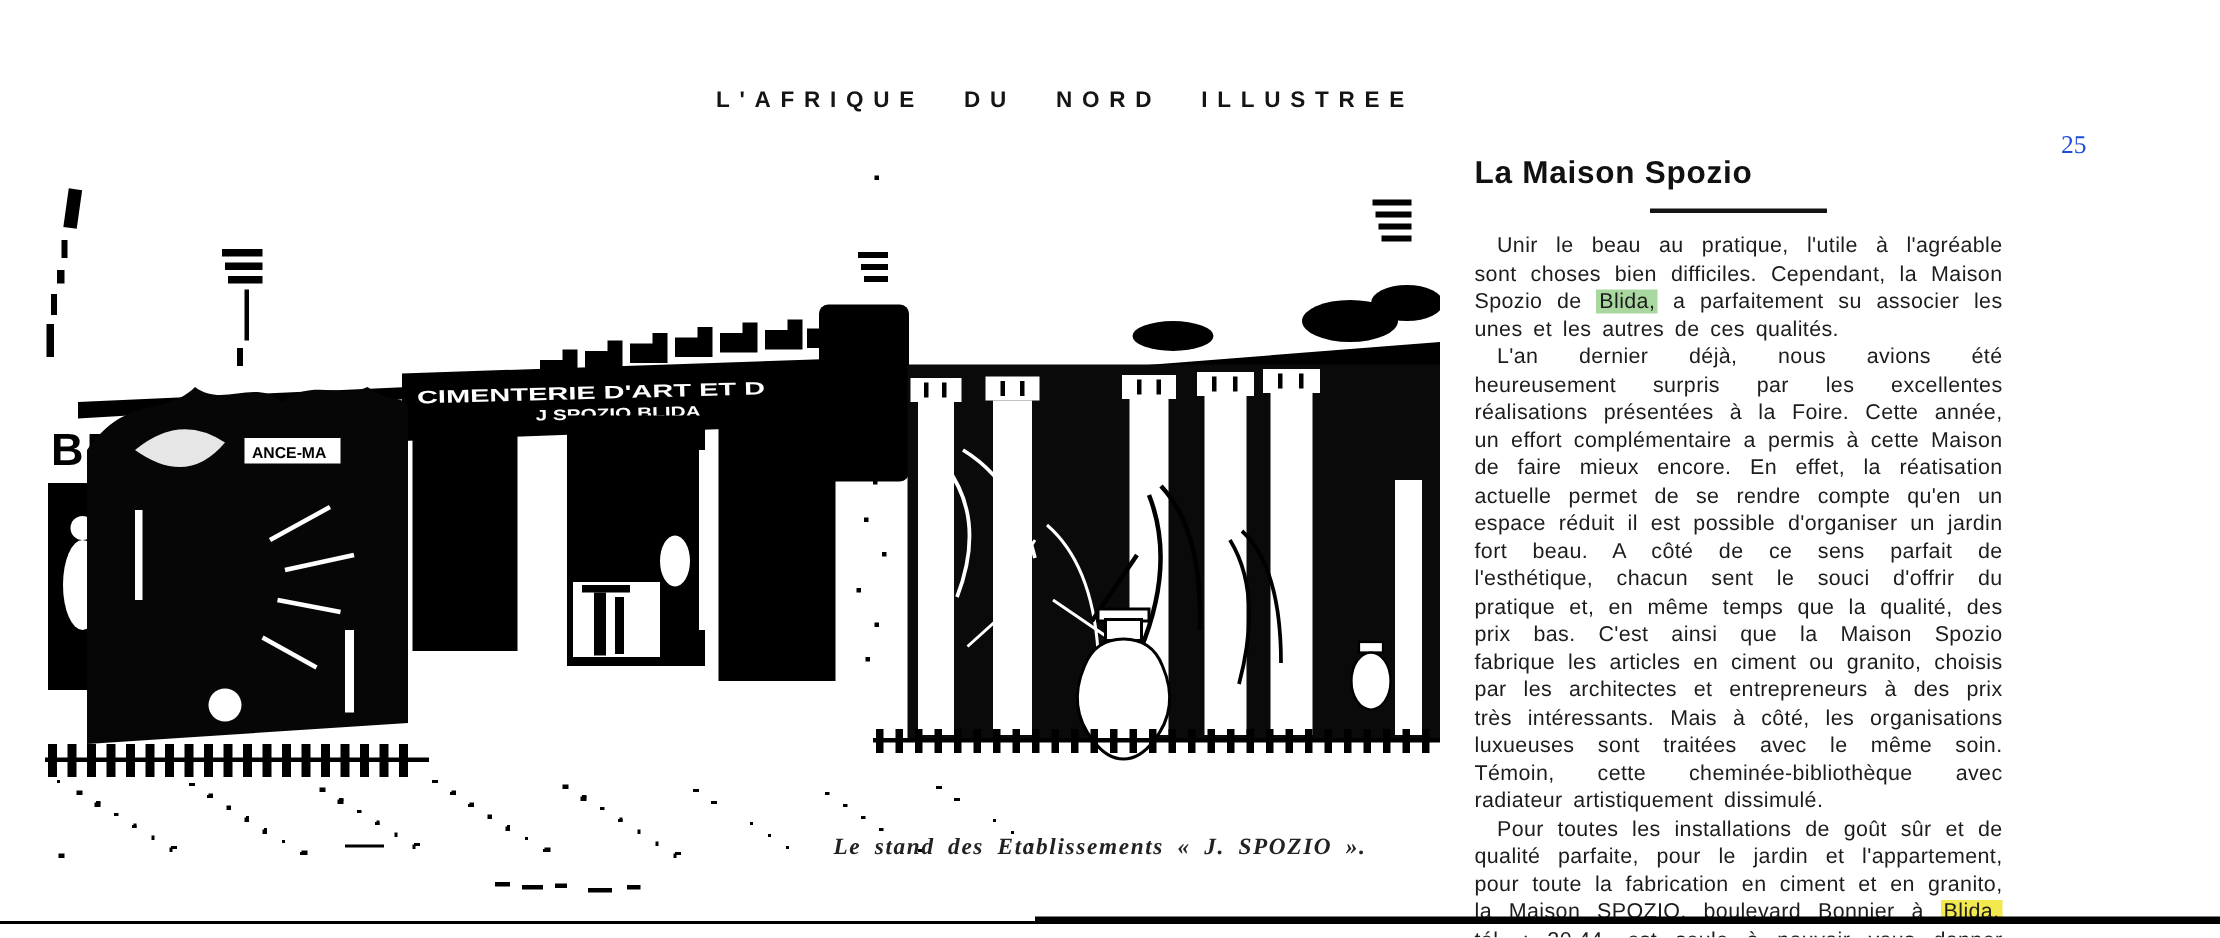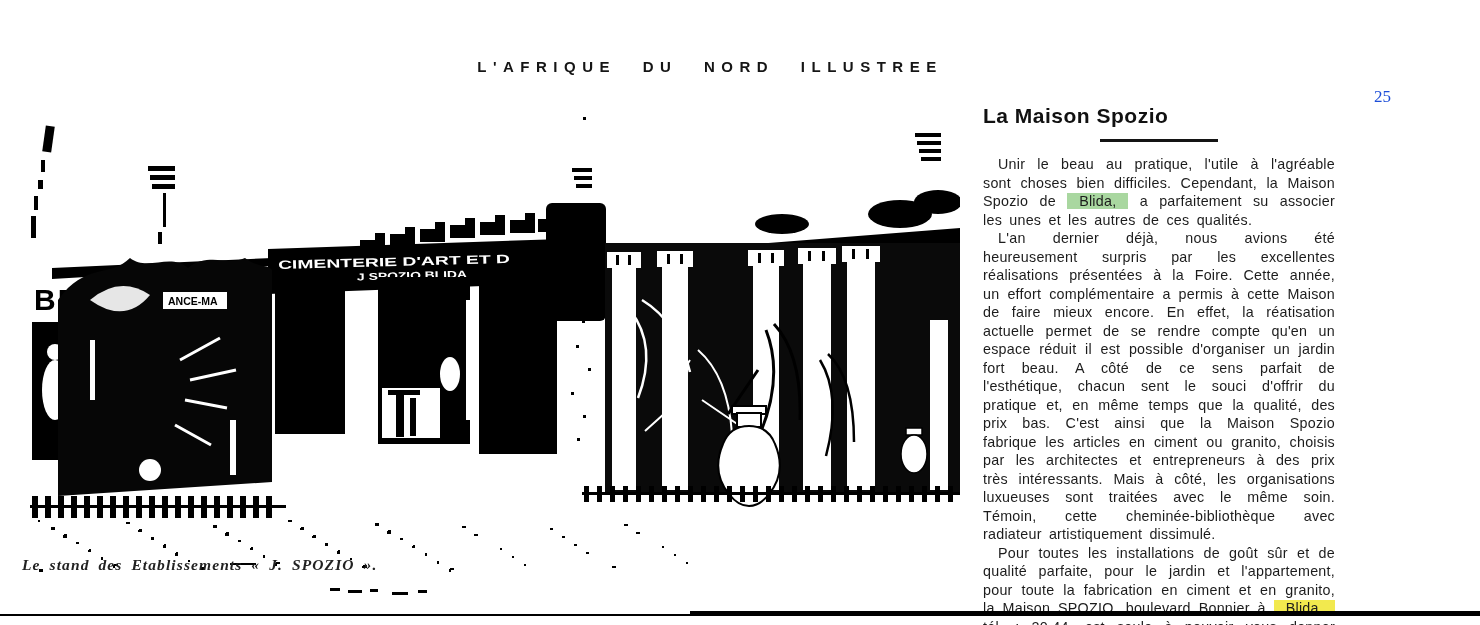--- a/index.html
+++ b/index.html
@@ -5,30 +5,30 @@
   html,body{margin:0;padding:0;background:#fff;}
   #page{position:relative;width:1480px;height:625px;background:#ffffff;overflow:hidden;
         font-family:"Liberation Sans",sans-serif;color:#1b1b1b;}
   
   .journal-header{position:absolute;top:58px;left:420px;width:580px;text-align:center;
     font-size:15px;font-weight:700;letter-spacing:6.5px;word-spacing:16px;color:#151515;}
   .page-number{position:absolute;top:54px;left:1374px;font-family:"Liberation Serif",serif;
     font-size:17px;color:#1d4ed8;margin-top:33px;}
   
   .photo-wrap{position:absolute;left:30px;top:0;width:930px;height:615px;}
-  .photo-caption{position:absolute;left:22px;top:556px;width:870px;text-align:left;
+  .photo-caption{position:absolute;left:41px;top:556px;width:870px;text-align:right;
     font-family:"Liberation Serif",serif;font-style:italic;font-weight:600;
     font-size:15.5px;letter-spacing:1.1px;word-spacing:4px;color:#222;}
   
   .article{position:absolute;left:983px;top:104px;width:352px;}
   .article h1{margin:0;text-align:left;font-size:21px;font-weight:700;letter-spacing:.5px;color:#111;}
   .title-rule{width:118px;height:3px;background:#141414;margin:11px auto 13px auto;}
   .body-text{margin:0;font-size:14.3px;line-height:18.5px;text-align:justify;
     letter-spacing:.25px;word-spacing:3px;text-indent:15px;color:#1c1c1c;}
-  .hl{padding:0 12px;}
+  .hl{padding:0 2px;}
   .hl-green{background:var(--hl-green,#a9d7a0);}
   .hl-yellow{background:var(--hl-yellow,#f2e94e);}
   
   .bottom-rule-a{position:absolute;left:0;top:614px;width:1480px;height:2px;background:#000;}
   .bottom-rule-b{position:absolute;left:690px;top:611px;width:790px;height:5px;background:#000;}
   svg text{font-family:"Liberation Sans",sans-serif;}
 </style>
 </head>
 <body>
 

